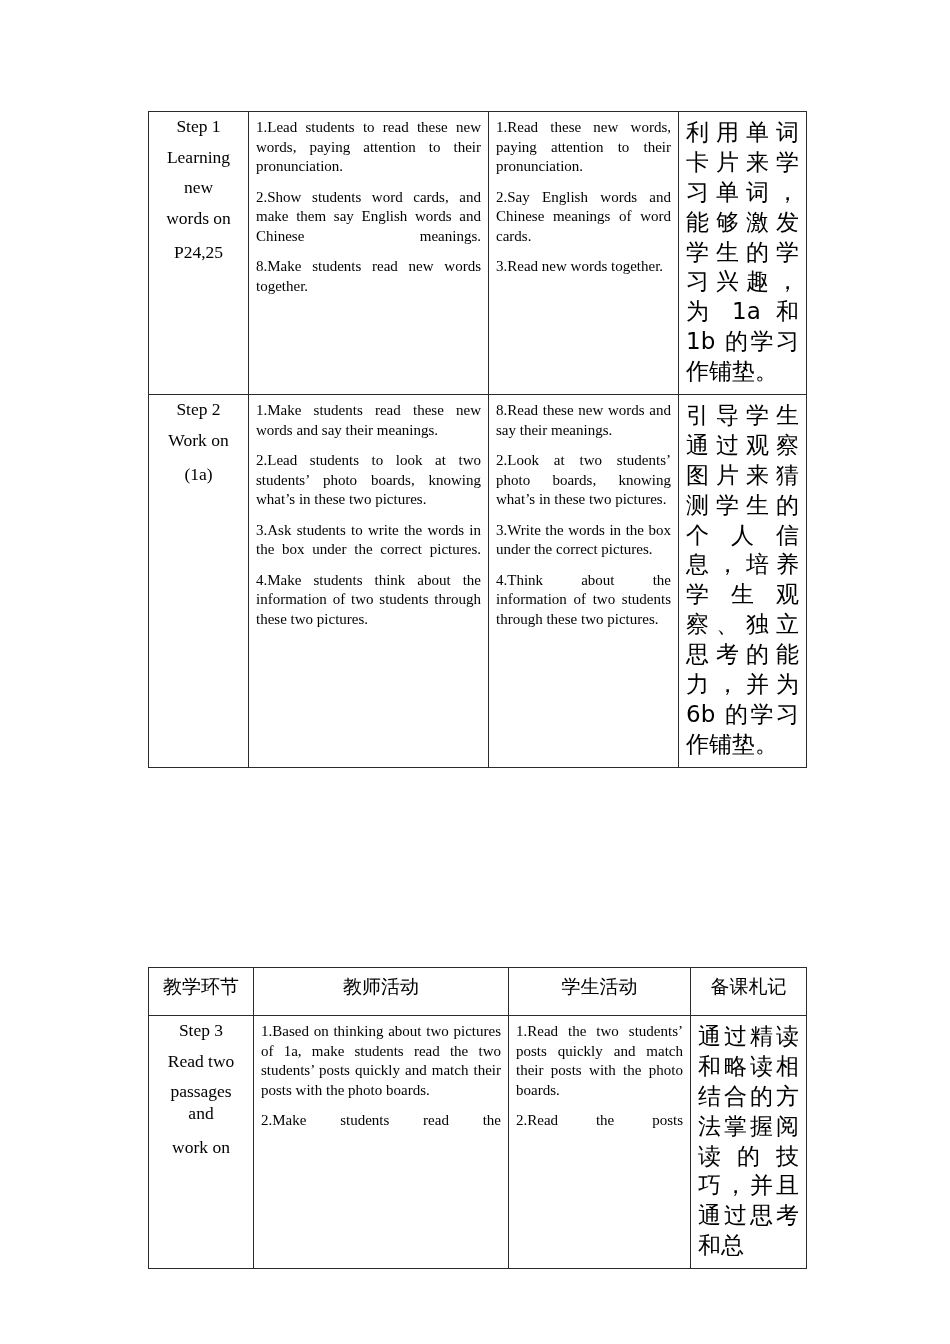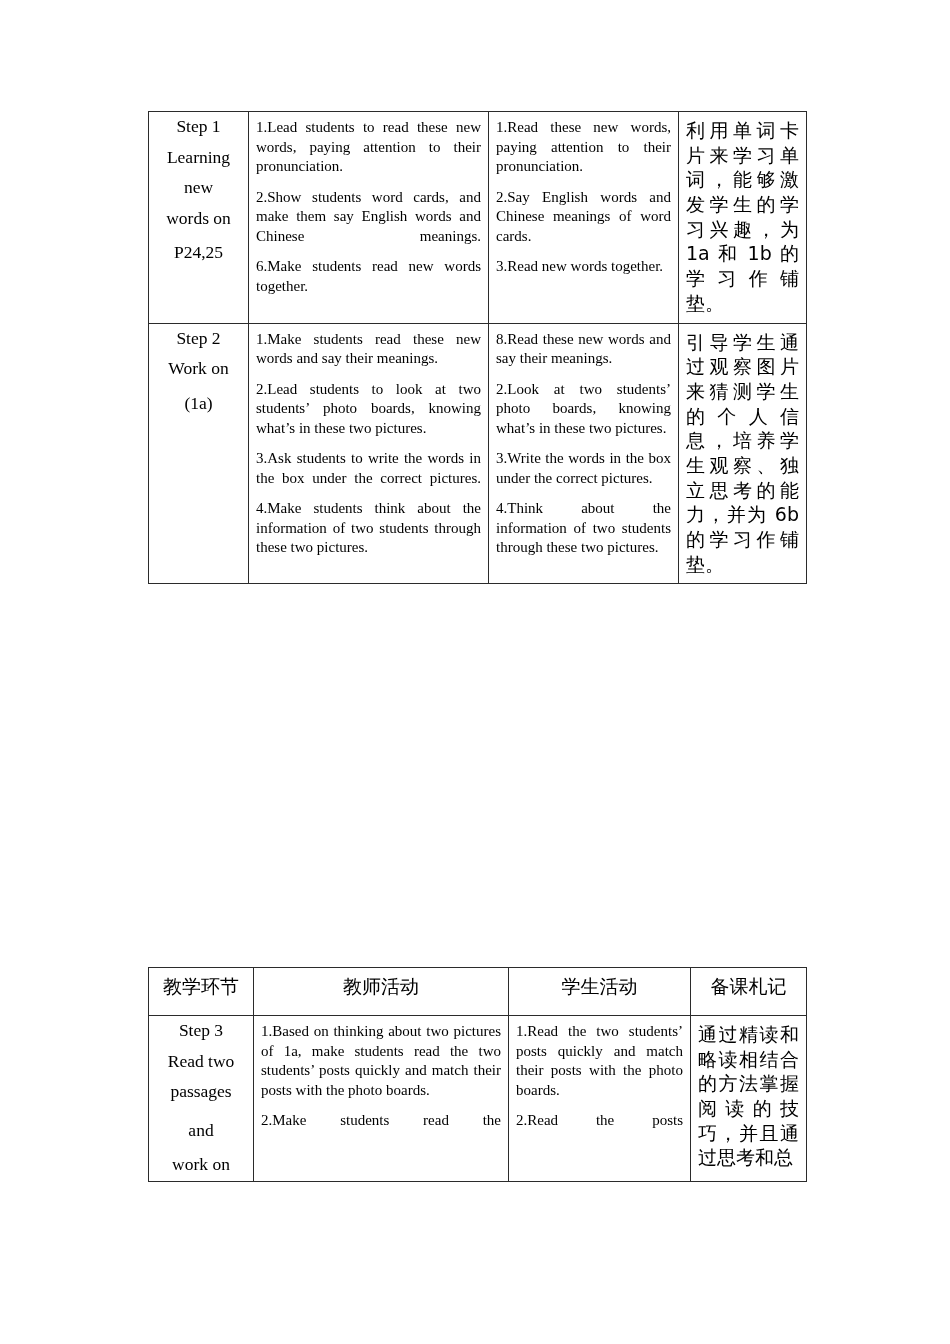--- a/index.html
+++ b/index.html
@@ -71,42 +71,42 @@
     font-size: 17.5px;
     line-height: 1.0;
     padding: 6px 4px;
   }
   .step-cell .sline {
     display: block;
     margin: 0 0 13px 0;
     white-space: nowrap;
   }
   .step-cell .sline:last-child { margin-bottom: 0; margin-top: 17px; }
-  .step-cell .sline.tight { margin-bottom: 21px; }
+  .step-cell .sline.tight { margin-bottom: 4px; }
 
   
   .en-cell {
     font-size: 15px;
     line-height: 1.30;
     text-align: justify;
     text-align-last: left;
     text-justify: inter-word;
     hyphens: none;
   }
   .en-cell p {
     margin: 0 0 11px 0;
     text-align: justify;
     text-align-last: left;
   }
   .en-cell p:last-child { margin-bottom: 0; }
   .en-cell p.last-justify { text-align-last: justify; }
 
   
   .cn-cell {
-    font-size: 19px;
+    font-size: 23px;
     line-height: 1.30;
     letter-spacing: 0px;
     text-align: justify;
     text-align-last: left;
     vertical-align: middle;
     font-family: "DejaVu Sans", "Liberation Sans", sans-serif;
     padding: 5px 4px;
   }
   .cn-cell p {
     margin: 0;
@@ -156,21 +156,21 @@
         <td class="step-cell">
           <span class="sline">Step 1</span>
           <span class="sline">Learning</span>
           <span class="sline">new</span>
           <span class="sline">words on</span>
           <span class="sline">P24,25</span>
         </td>
         <td class="en-cell">
           <p class="last-justify">1.Lead students to read these new words, paying attention to their pronunciation.</p>
           <p class="last-justify">2.Show students word cards, and make them say English words and Chinese meanings.</p>
-          <p>6.Make students read new words together.</p>
+          <p>8.Make students read new words together.</p>
         </td>
         <td class="en-cell">
           <p class="last-justify">1.Read these new words, paying attention to their pronunciation.</p>
           <p>2.Say English words and Chinese meanings of word cards.</p>
           <p>3.Read new words together.</p>
         </td>
         <td class="cn-cell mid">
           <p>利用单词卡片来学习单词，能够激发学生的学习兴趣，为 1a 和 1b 的学习作铺垫。</p>
         </td>
       </tr>

